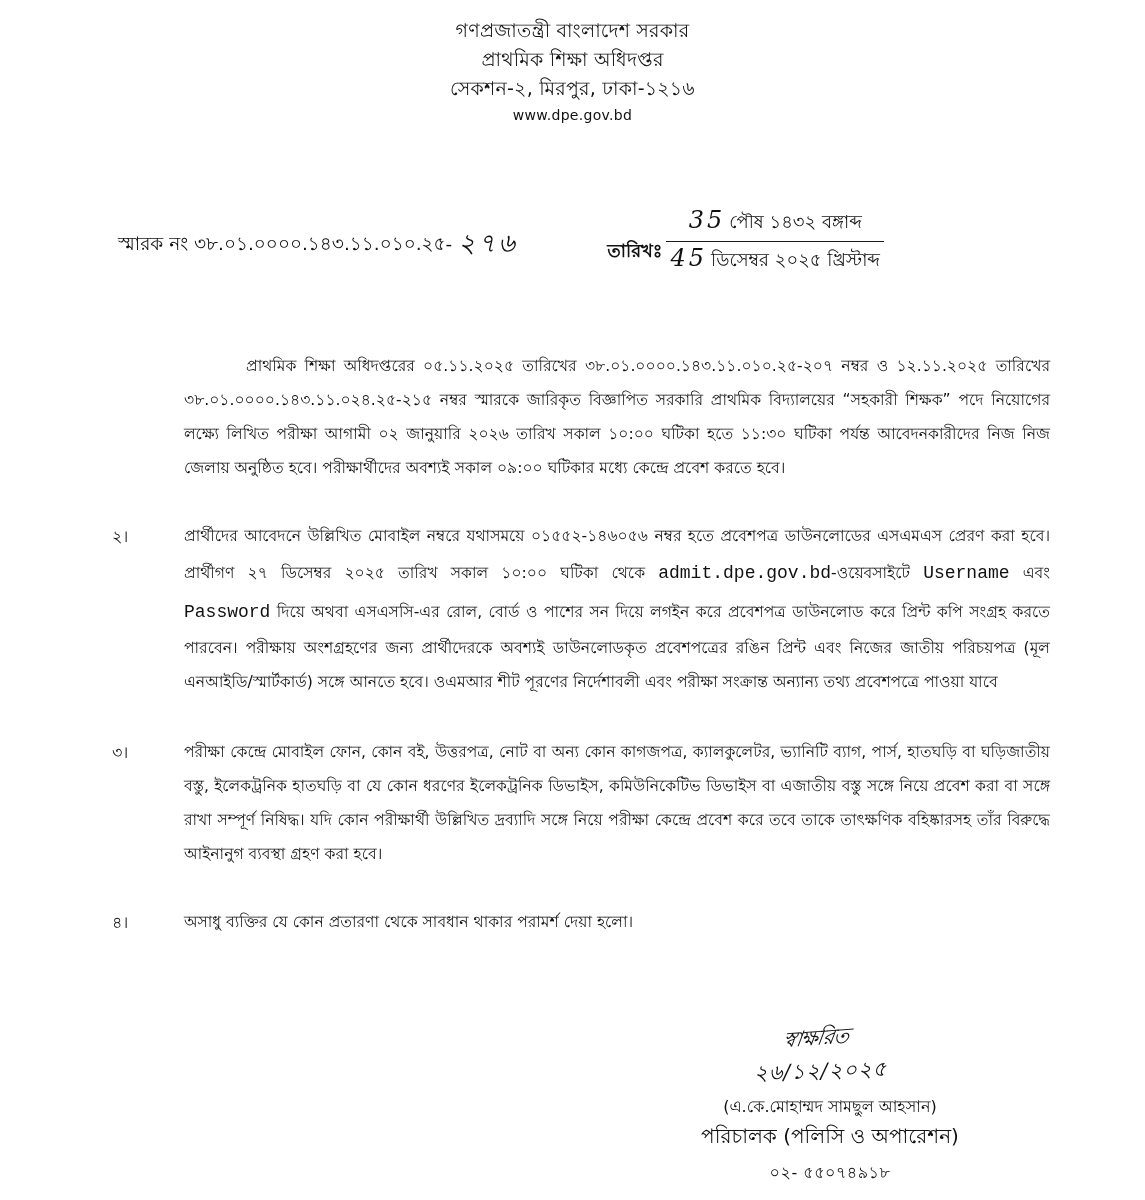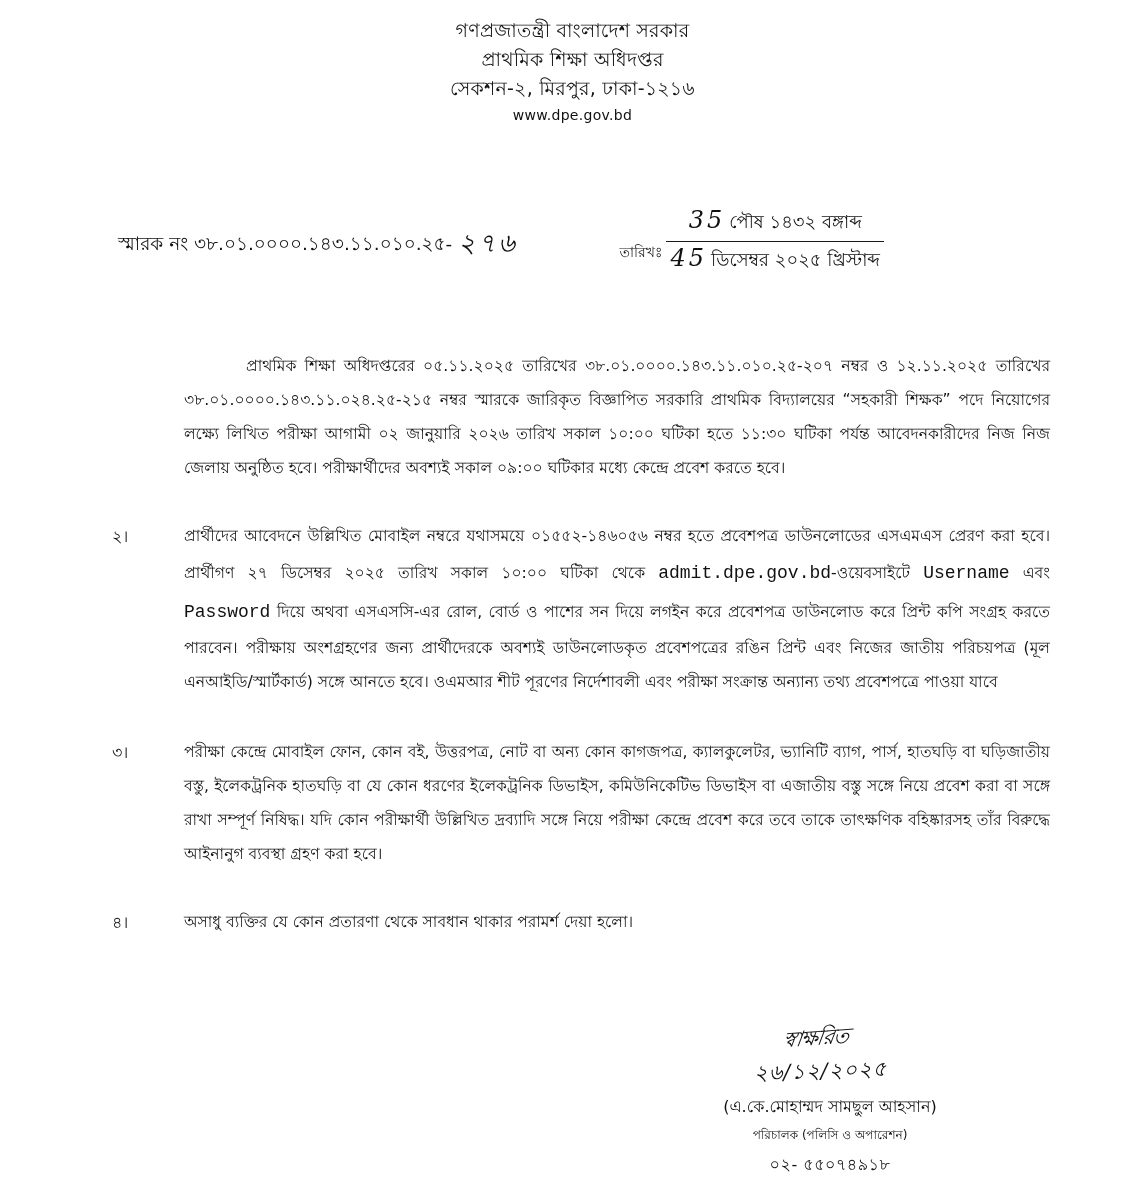--- a/index.html
+++ b/index.html
@@ -69,22 +69,23 @@
   .date-block {
     position: absolute;
     right: 100px;
     top: 0;
     display: flex;
     align-items: center;
     gap: 4px;
   }
   .date-label {
     font-family: "DejaVu Sans", "Liberation Sans", sans-serif;
-    font-size: 14px;
+    font-size: 18px;
     padding-top: 22px;
+    font-weight: bold;
   }
   .date-stack {
     display: flex;
     flex-direction: column;
     align-items: center;
   }
   .date-bn, .date-en {
     font-family: "DejaVu Sans", "Liberation Sans", sans-serif;
     font-size: 18px;
     white-space: nowrap;
@@ -178,21 +179,21 @@
     letter-spacing: 1px;
     transform: rotate(-2deg);
     display: inline-block;
     margin: -2px 0 2px -18px;
   }
   .sign-name {
     font-size: 16px;
     margin-top: 2px;
   }
   .sign-role1 { font-size: 16px; margin-top: 5px; }
-  .sign-role2 { font-size: 12px; margin-top: 5px; }
+  .sign-role2 { font-size: 20px; }
   .sign-phone { font-size: 16px; margin-top: 6px; letter-spacing: .5px; }
 </style>
 </head>
 <body>
 
 <div class="page">
 
   <div class="letterhead">
     <div class="ln">গণপ্রজাতন্ত্রী বাংলাদেশ সরকার</div>
     <div class="ln">প্রাথমিক শিক্ষা অধিদপ্তর</div>

